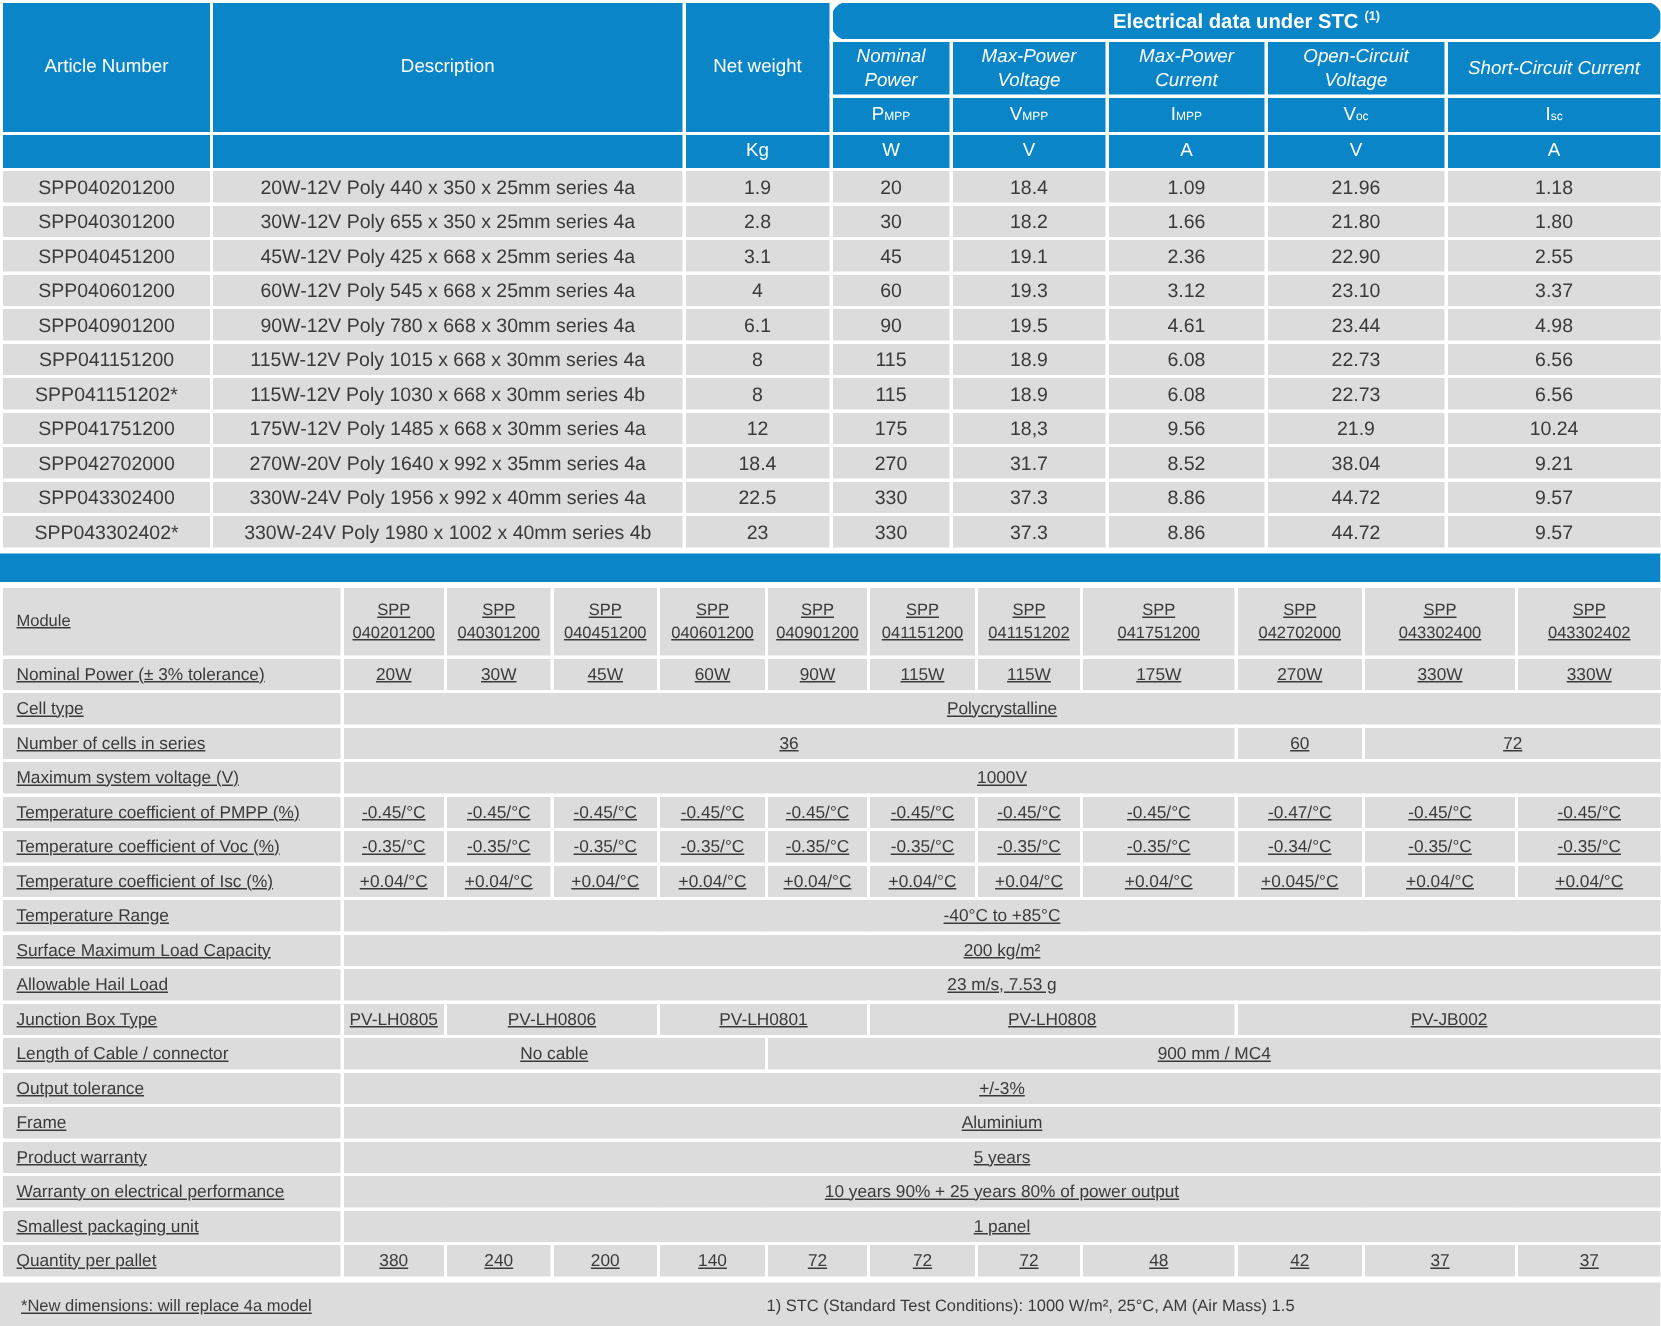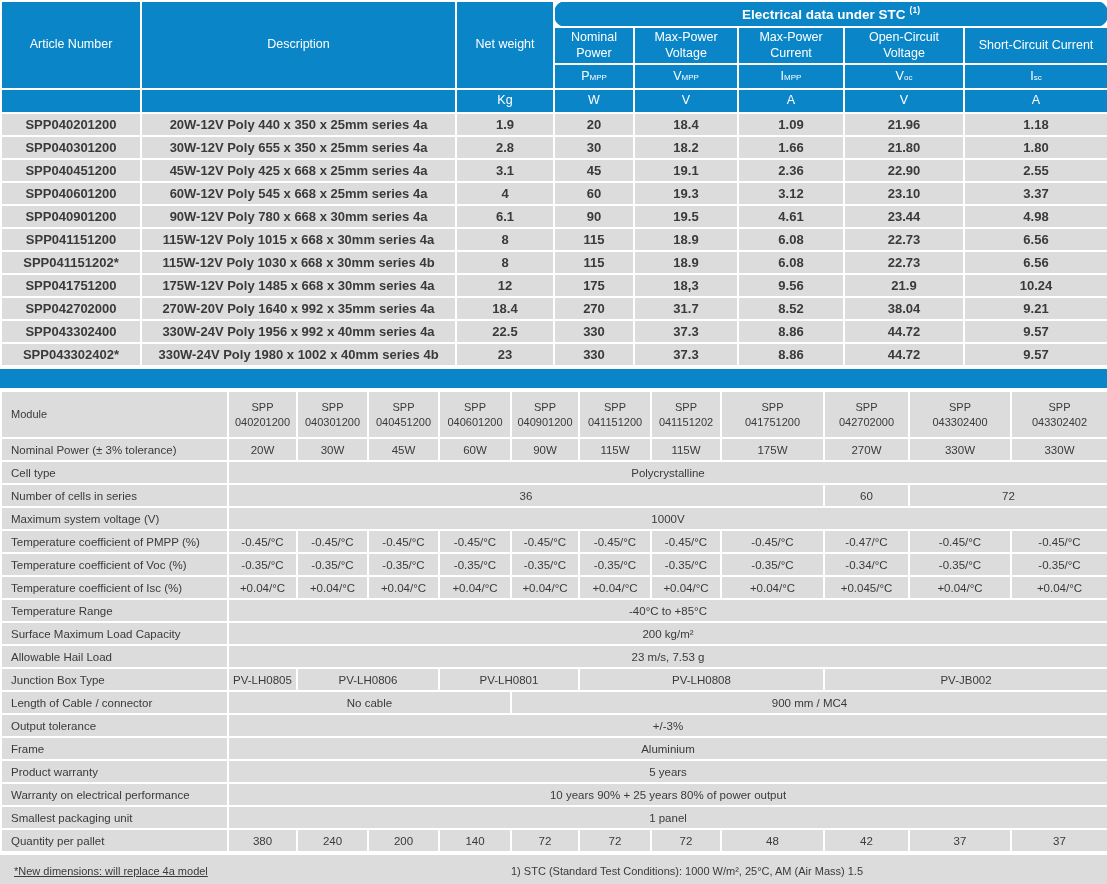--- a/index.html
+++ b/index.html
@@ -10,29 +10,29 @@
   html,body{margin:0;padding:0;background:#fff;}
   body{width:1107px;font-family:"Liberation Sans", sans-serif;color:var(--text-dark);}
   table{border-collapse:collapse;table-layout:fixed;width:1107px;}
   th,td{border:2px solid #fff;text-align:center;vertical-align:middle;overflow:hidden;padding:0 2px;}
   
   .top-table th{background:var(--header-blue);color:#fff;font-weight:normal;font-size:12.5px;line-height:1.25;}
   .top-table th.group-title{font-weight:bold;font-size:13.5px;border-radius:12px;}
   .top-table th .sup{font-size:8.5px;vertical-align:super;margin-left:4px;}
   .top-table th .sub{font-size:8px;}
   .top-table tr.h1{height:26px;}
-  .top-table tr.h2{height:37px;}
+  .top-table tr.h2{height:37px;font-style:italic;}
   .top-table tr.h3{height:25px;padding-left:40px;}
   .top-table tr.h4{height:24px;}
-  .top-table tbody tr{height:23px;font-weight:bold;}
+  .top-table tbody tr{height:23px;}
   .top-table tbody td{background:var(--cell-gray);font-size:13px;}
   
   .band{height:19px;background:var(--header-blue);margin:2px 0;}
   
-  .spec-table tr{height:23px;}
+  .spec-table tr{height:23px;text-decoration:underline;}
   .spec-table tr.module-row{height:47px;}
   .spec-table td{background:var(--cell-gray);font-size:11.5px;}
   .spec-table td.label{text-align:left;padding-left:9px;}
   .spec-table tr.module-row td{white-space:pre-line;line-height:1.3;font-size:11px;}
   
   .footer{position:relative;background:var(--cell-gray);height:31px;margin-top:2px;font-size:11px;display:flex;align-items:center;}
   .footer .left-note{margin-left:14px;text-decoration:underline;}
   .footer .stc-note{position:absolute;left:511px;}
 </style>
 </head>

